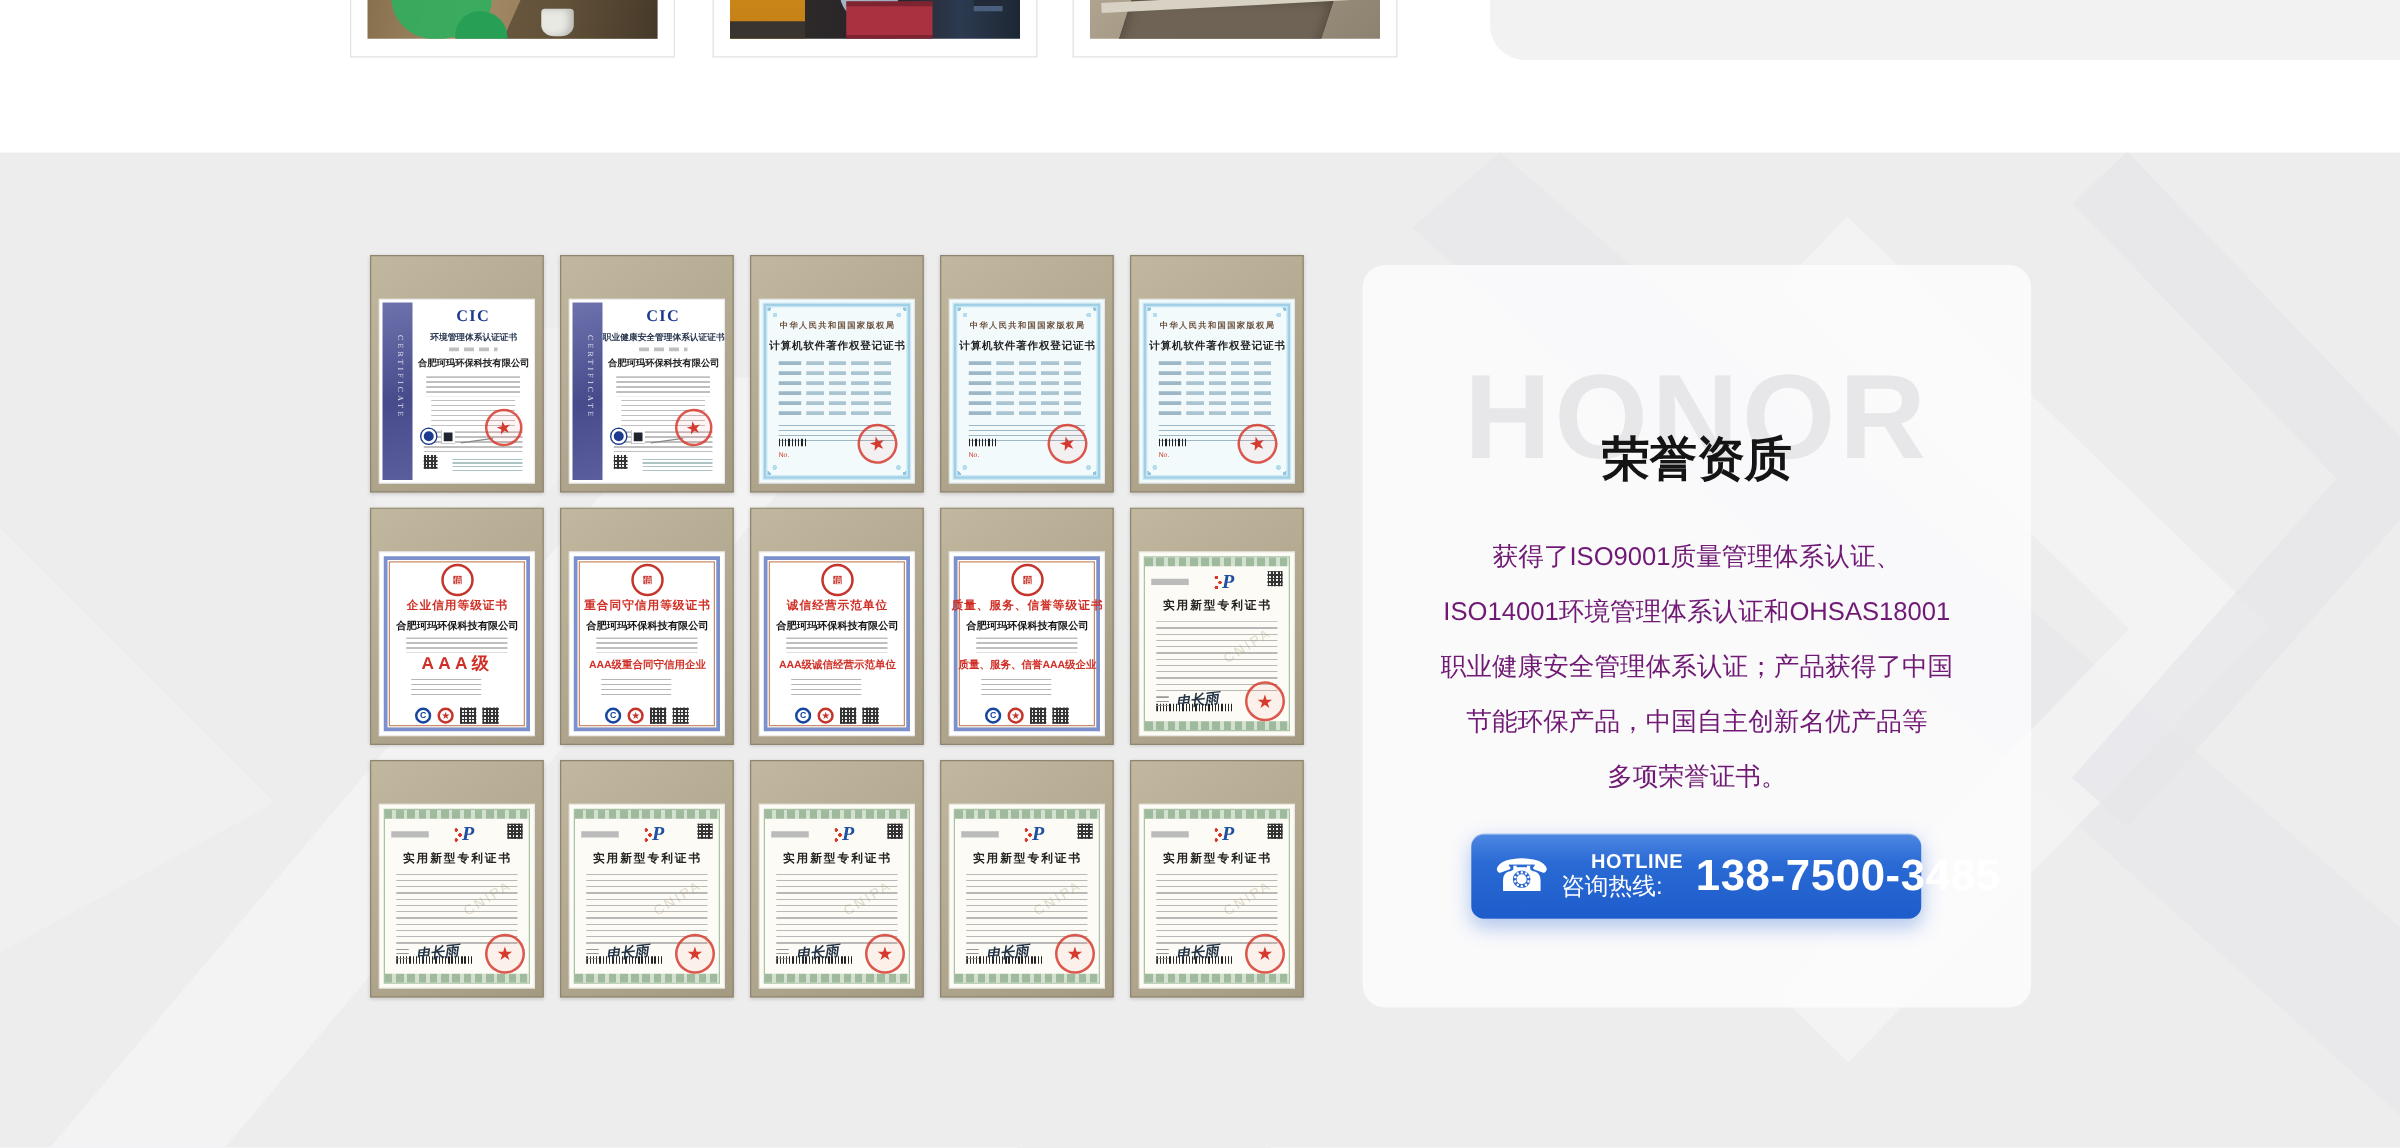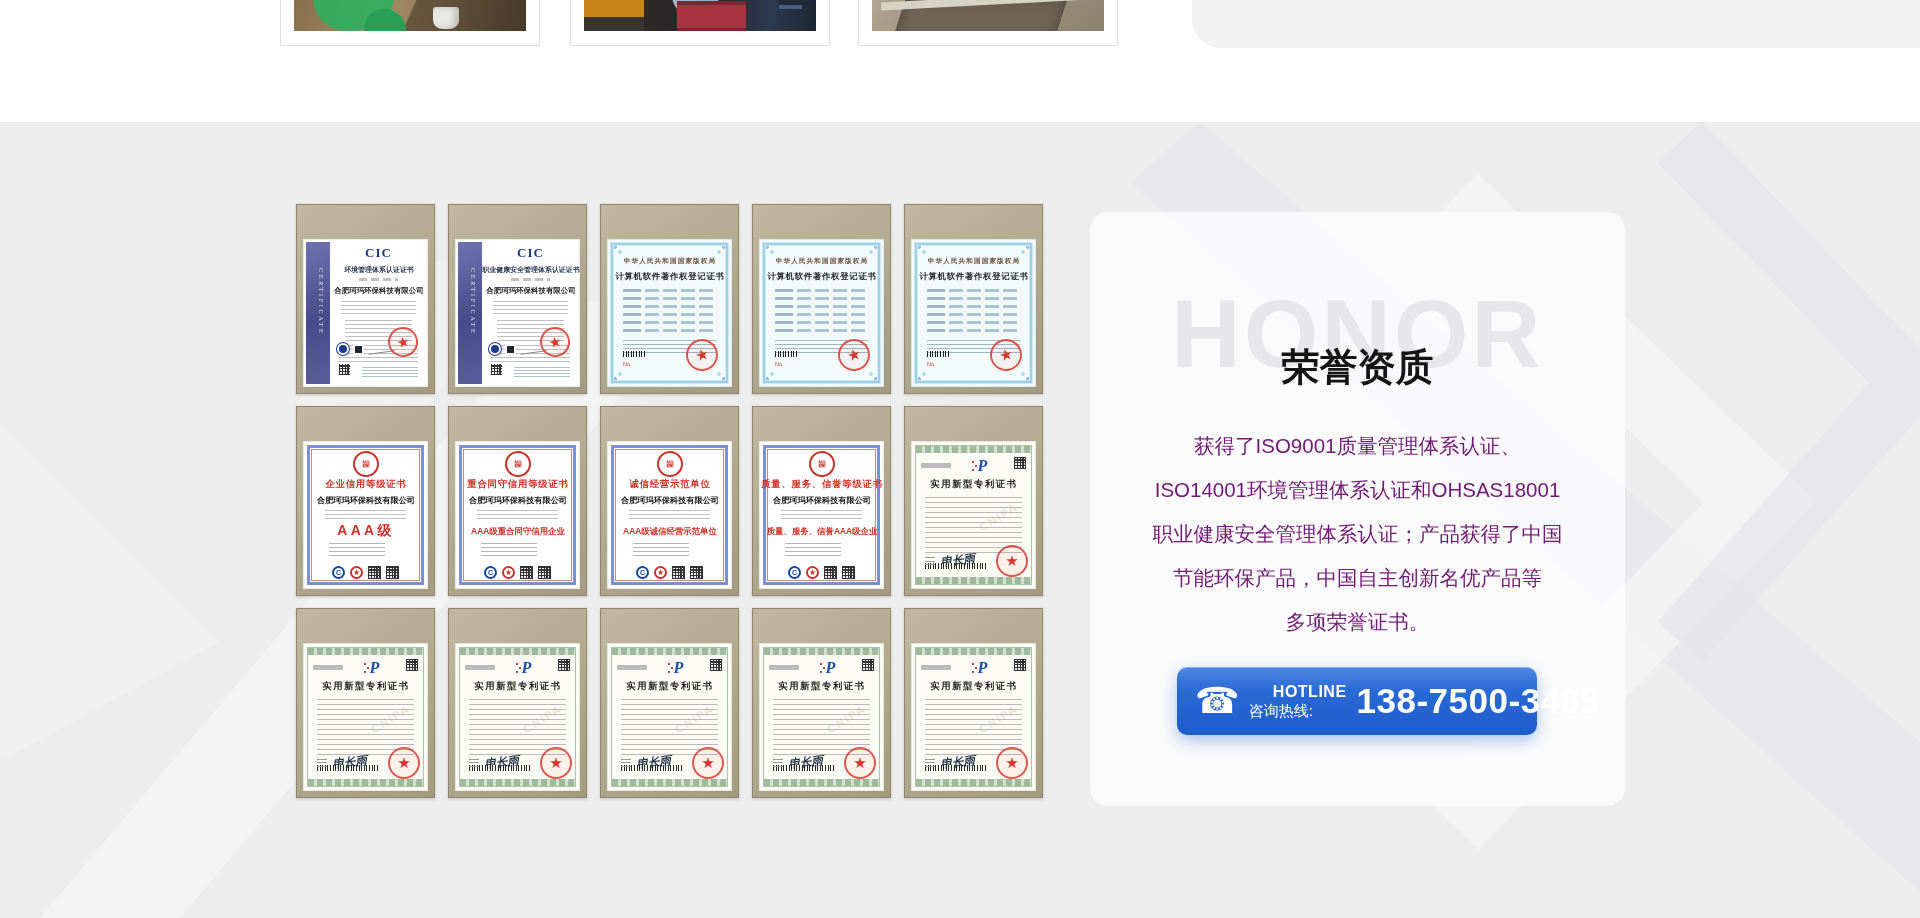--- a/index.html
+++ b/index.html
@@ -165,21 +165,21 @@
   .hotline-btn {
     position: absolute; top: 455px; left: 87px; width: 360px; height: 68px;
     border-radius: 10px; cursor: pointer;
     background: linear-gradient(180deg, #4d87e2 0%, #2a6ad4 35%, #1d5ccb 100%);
     box-shadow: 0 6px 16px rgba(35,95,205,.35), inset 0 1px 0 rgba(255,255,255,.35);
     display: flex; align-items: center; padding: 0 18px; color: #fff;
   }
   .phone-icon { font-size: 36px; line-height: 1; margin-right: 9px; }
   .hotline-labels { display: flex; flex-direction: column; line-height: 1.15; margin-right: 10px; }
   .hl-en { font-size: 16px; font-weight: 600; letter-spacing: .5px; margin-left: 24px; }
-  .hl-zh { font-size: 15px; }
+  .hl-zh { font-size: 19px; }
   .hl-number { font-size: 35px; font-weight: 800; letter-spacing: .5px; white-space: nowrap; }
 </style>
 </head>
 <body>
 
 <div class="photo-card" style="left:280px">
   <div class="photo p1">
     <div class="shade"></div>
       <div class="mesh1"></div>
       <div class="mesh2"></div>

